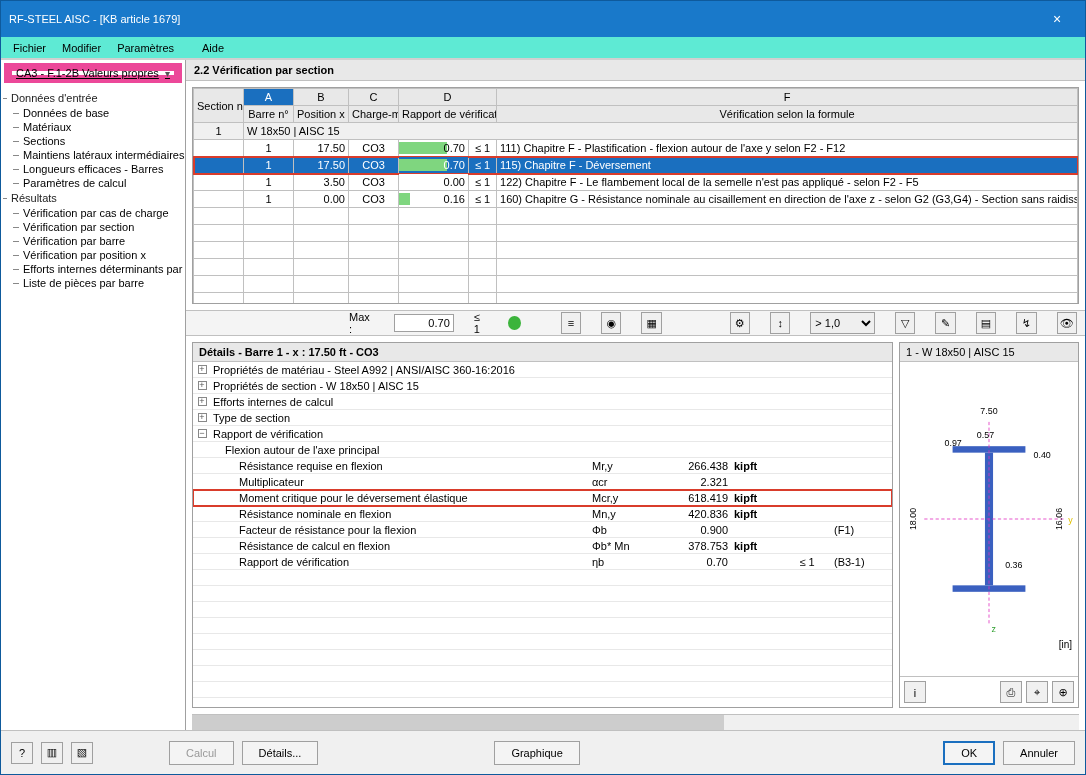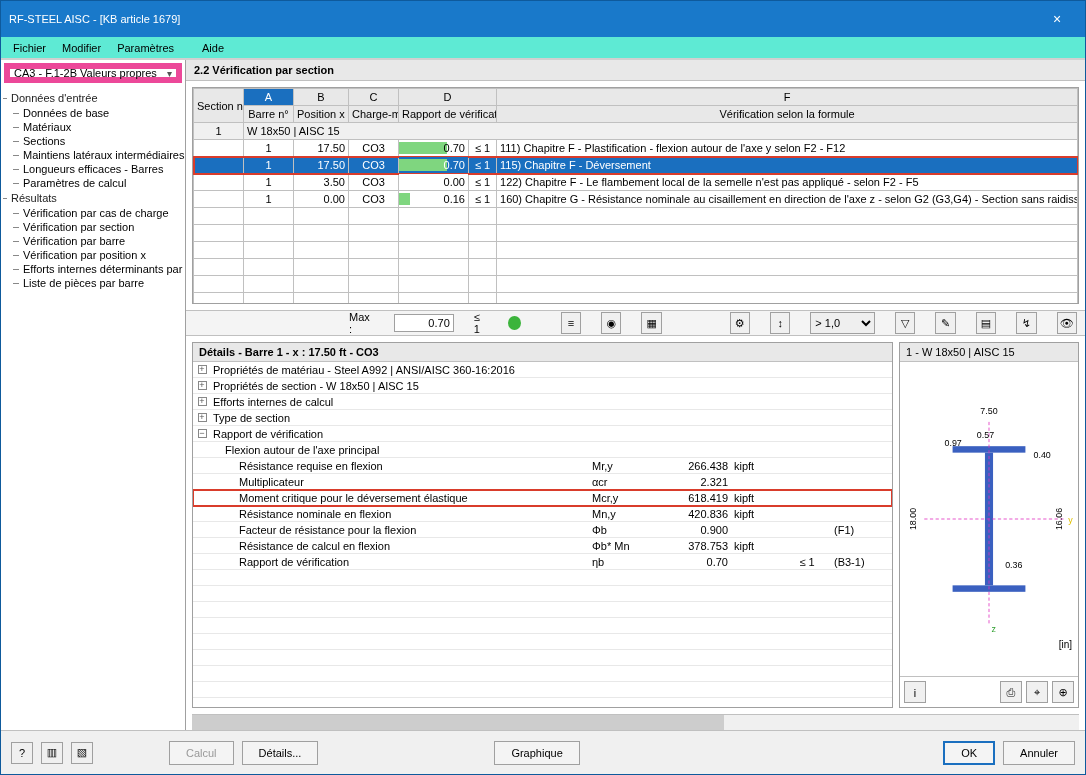--- a/index.html
+++ b/index.html
@@ -6,21 +6,21 @@
 body { background: #fff; overflow: hidden; }
 .window { width: 1086px; height: 775px; border: 1px solid #0e5a9c; display: flex; flex-direction: column; }
 .titlebar { background: #1979ca; color: #fff; height: 36px; display: flex; align-items: center; padding: 0 8px; }
 .titlebar .title { flex: 1; }
 .titlebar .close { width: 40px; text-align: center; font-size: 14px; cursor: pointer; }
 .menubar { height: 22px; display: flex; align-items: center; padding: 0 4px; border-bottom: 1px solid #d0d0d0; background: #5eead4; }
 .menubar .menu-item { padding: 2px 8px; cursor: pointer; }
 .body { flex: 1; display: flex; overflow: hidden; border-top: 1px solid #d0d0d0; }
 .left-panel { width: 185px; flex-shrink:0; border-right: 1px solid #a0a0a0; display: flex; flex-direction: column; background: #fff; }
 .combo-wrap { padding: 3px; }
-.combo { width: 100%; height: 20px; border: 6px solid #ec4899; background: #fff; display: flex; align-items: center; padding: 0 4px; }
+.combo { width: 100%; height: 20px; border: 8px solid #ec4899; background: #fff; display: flex; align-items: center; padding: 0 4px; text-decoration: underline; }
 .combo .arrow { margin-left: auto; font-size: 10px; color:#555; }
 .tree { flex: 1; padding: 4px 0; overflow: hidden; }
 .tree-group { padding: 2px 4px 2px 10px; color: #222; position: relative; }
 .tree-group::before { content: ''; position: absolute; left: 2px; top: 50%; width: 4px; height: 1px; background: #888; }
 .tree-leaf { padding: 1px 4px 1px 22px; position: relative; white-space: nowrap; overflow: hidden; text-overflow: clip; }
 .tree-leaf::before { content: ''; position: absolute; left: 12px; top: 50%; width: 6px; height: 1px; background: #888; }
 .right-panel { flex: 1; display: flex; flex-direction: column; overflow: hidden; }
 .section-title { background: #e8e8e8; padding: 4px 8px; font-weight: 600; border-bottom: 1px solid #c0c0c0; }
 .upper { height: 255px; display: flex; flex-direction: column; border-bottom: 1px solid #c0c0c0; }
 .table-wrap { flex: 1; overflow: hidden; border: 1px solid #a0a0a0; margin: 6px; position: relative; display:flex; flex-direction:column; }
@@ -47,21 +47,21 @@
 .maxrow select { width: 70px; height: 22px; border: 1px solid #a0a0a0; }
 .lower { flex: 1; display: flex; overflow: hidden; padding: 6px; gap: 6px; }
 .details { flex: 1; display: flex; flex-direction: column; border: 1px solid #a0a0a0; overflow: hidden; }
 .details-title { background: #e8e8e8; padding: 3px 6px; font-weight: 600; border-bottom: 1px solid #c0c0c0; }
 .details-tree { flex: 1; overflow: hidden; }
 .drow { display: grid; grid-template-columns: 18px 1fr 60px 80px 50px 50px 60px; height: 16px; align-items: center; border-bottom: 1px solid #e8e8e8; }
 .drow .exp { text-align: center; color: #555; font-size:9px; border:1px solid #888; width:9px; height:9px; line-height:7px; margin:0 auto; }
 .drow .name { padding-left: 2px; white-space: nowrap; overflow: hidden; }
 .drow .sym { white-space: nowrap; }
 .drow .val { text-align: right; padding-right: 4px; }
-.drow .unit { padding-left: 2px; }
+.drow .unit { padding-left: 2px; font-weight: bold; }
 .drow .le { text-align: center; }
 .drow .ref { padding-left: 2px; }
 .drow.indent1 .name { padding-left: 14px; }
 .drow.indent2 .name { padding-left: 28px; }
 .drow.highlight-red { outline: 2px solid #d93c2b; outline-offset: -1px; }
 .preview { width: 180px; display: flex; flex-direction: column; border: 1px solid #a0a0a0; }
 .preview-title { background: #e8e8e8; padding: 3px 6px; border-bottom: 1px solid #c0c0c0; }
 .preview-canvas { flex: 1; background: #fff; position: relative; }
 .preview-footer { display: flex; padding: 4px; gap: 4px; border-top: 1px solid #c0c0c0; align-items:center; }
 .preview-footer .sp { flex:1; }

